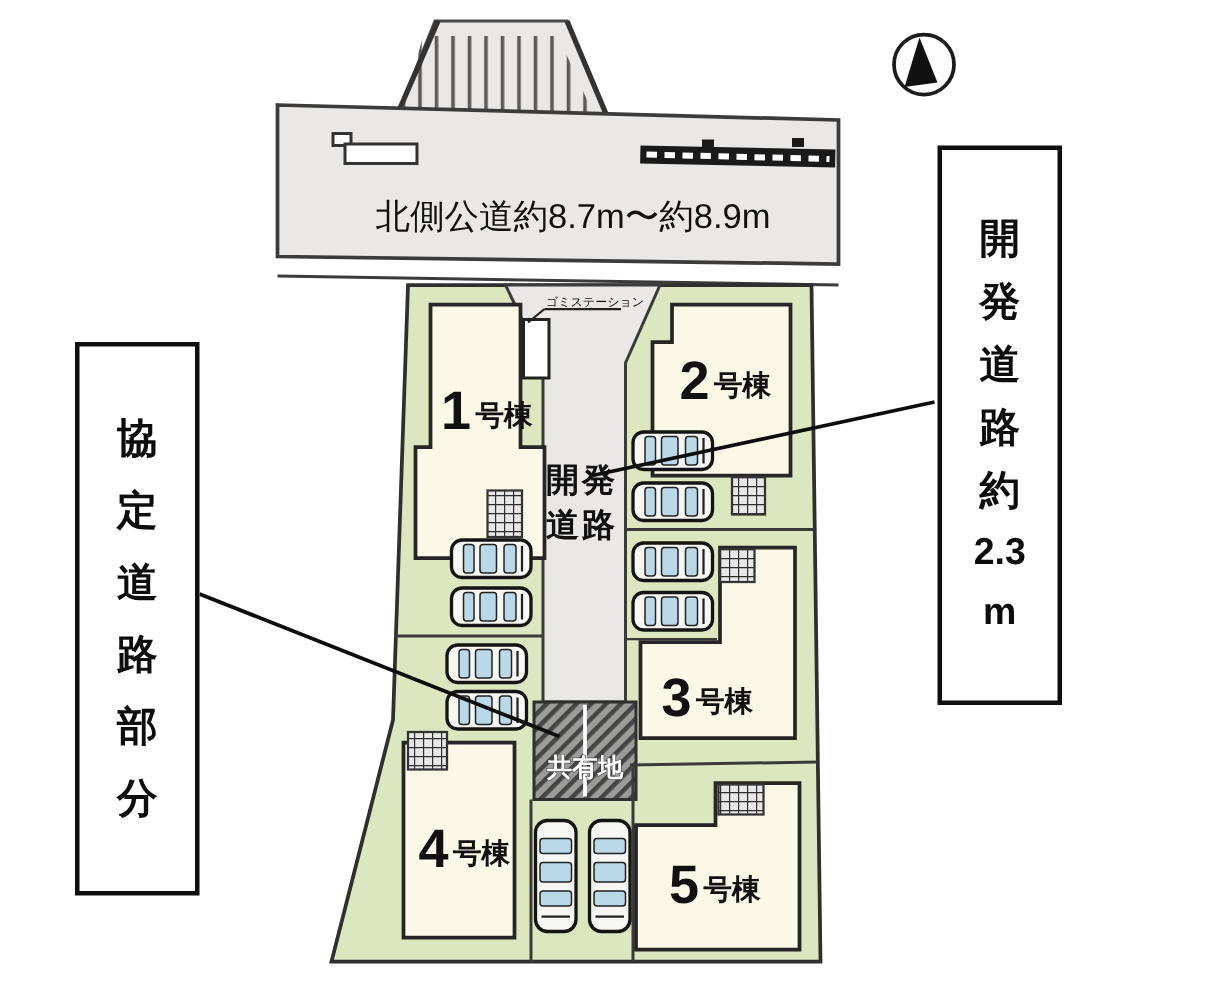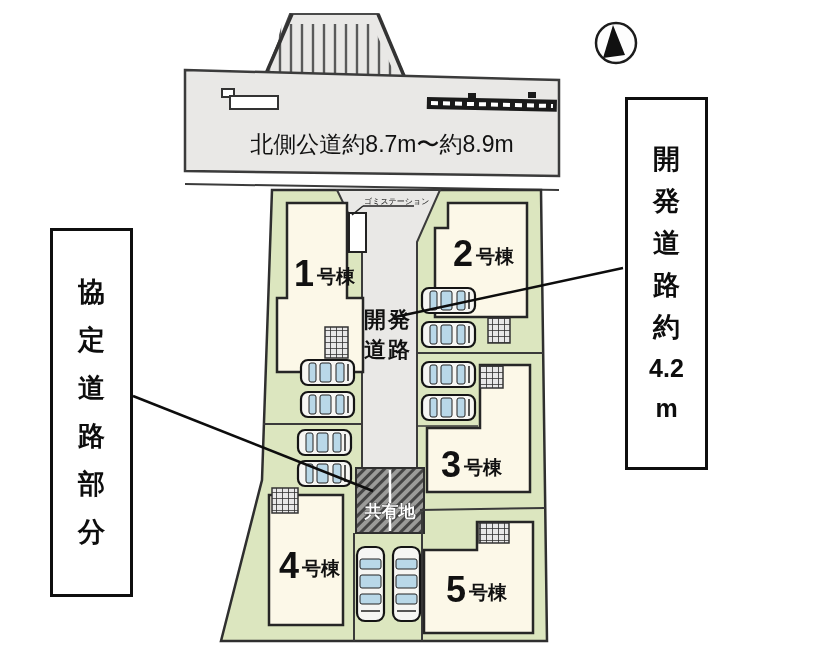--- a/index.html
+++ b/index.html
@@ -167,17 +167,17 @@
     <span>部</span>
     <span>分</span>
   </div>
 
   <div class="callout callout-right">
     <span>開</span>
     <span>発</span>
     <span>道</span>
     <span>路</span>
     <span>約</span>
-    <span class="num">4.2</span>
+    <span class="num">2.3</span>
     <span class="num">m</span>
   </div>
 
 </div>
 
 </body></html>

